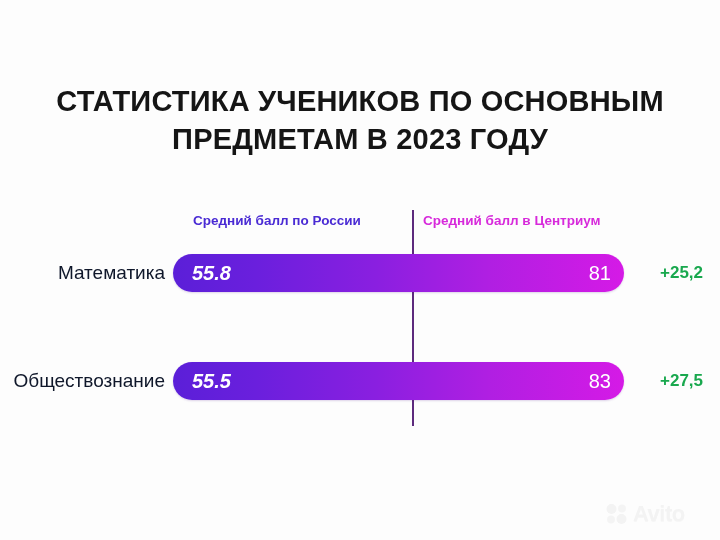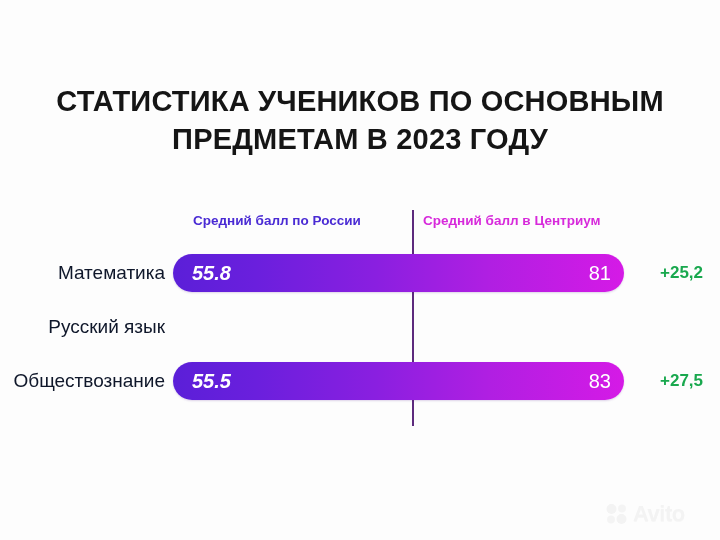--- a/index.html
+++ b/index.html
@@ -178,21 +178,20 @@
     <div class="row">
       <div class="row-label">Математика</div>
       <div class="bar">
         <span class="bar-value-left">55.8</span>
         <span class="bar-value-right">81</span>
       </div>
       <div class="delta">+25,2</div>
     </div>
 
     <div class="row">
-      <div class="row-label">Русский язык</div>
     </div>
 
     <div class="row">
       <div class="row-label">Обществознание</div>
       <div class="bar">
         <span class="bar-value-left">55.5</span>
         <span class="bar-value-right">83</span>
       </div>
       <div class="delta">+27,5</div>
     </div>

